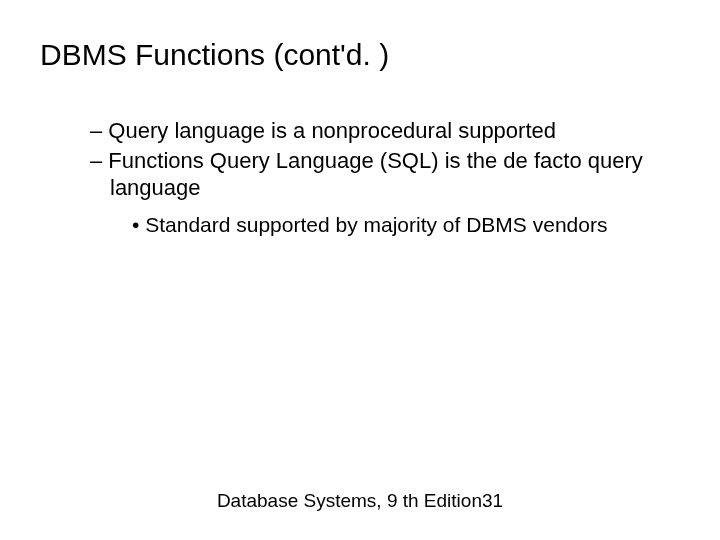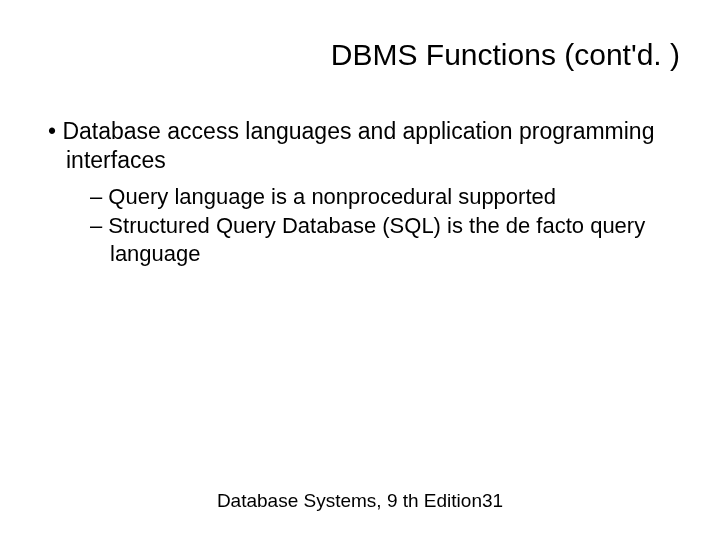--- a/index.html
+++ b/index.html
@@ -10,21 +10,21 @@
     body {
       width: 720px;
       height: 540px;
       background: #ffffff;
       font-family: Arial, Helvetica, sans-serif;
       color: #000000;
       position: relative;
       padding: 30px 40px;
     }
     .title {
-      text-align: right;
+      text-align: left;
       font-size: 30px;
       font-weight: normal;
       margin-top: 8px;
       margin-bottom: 45px;
     }
     .content {
       font-size: 23px;
       line-height: 1.25;
     }
     .bullet-l1 {
@@ -65,27 +65,27 @@
       justify-content: center;
       font-size: 19px;
     }
   </style>
 </head>
 <body>
 
 <div class="title">DBMS Functions (cont'd. )</div>
 
 <div class="content">
-  <div class="bullet-l1">
-    <span>Database access languages and application programming interfaces</span>
-  </div>
   <div class="bullet-l2">
     <span class="bold">Query language</span><span> is a nonprocedural supported</span>
   </div>
   <div class="bullet-l2">
-    <span class="bold">Structured Query Database (SQL)</span><span> is the de facto query language</span>
+    <span class="bold">Functions Query Language (SQL)</span><span> is the de facto query language</span>
+  </div>
+  <div class="bullet-l3">
+    <span>Standard supported by majority of DBMS vendors</span>
   </div>
 </div>
 
 <div class="footer">
   <span>Database Systems, 9 th Edition</span>
   <span>31</span>
 </div>
 
 </body></html>

